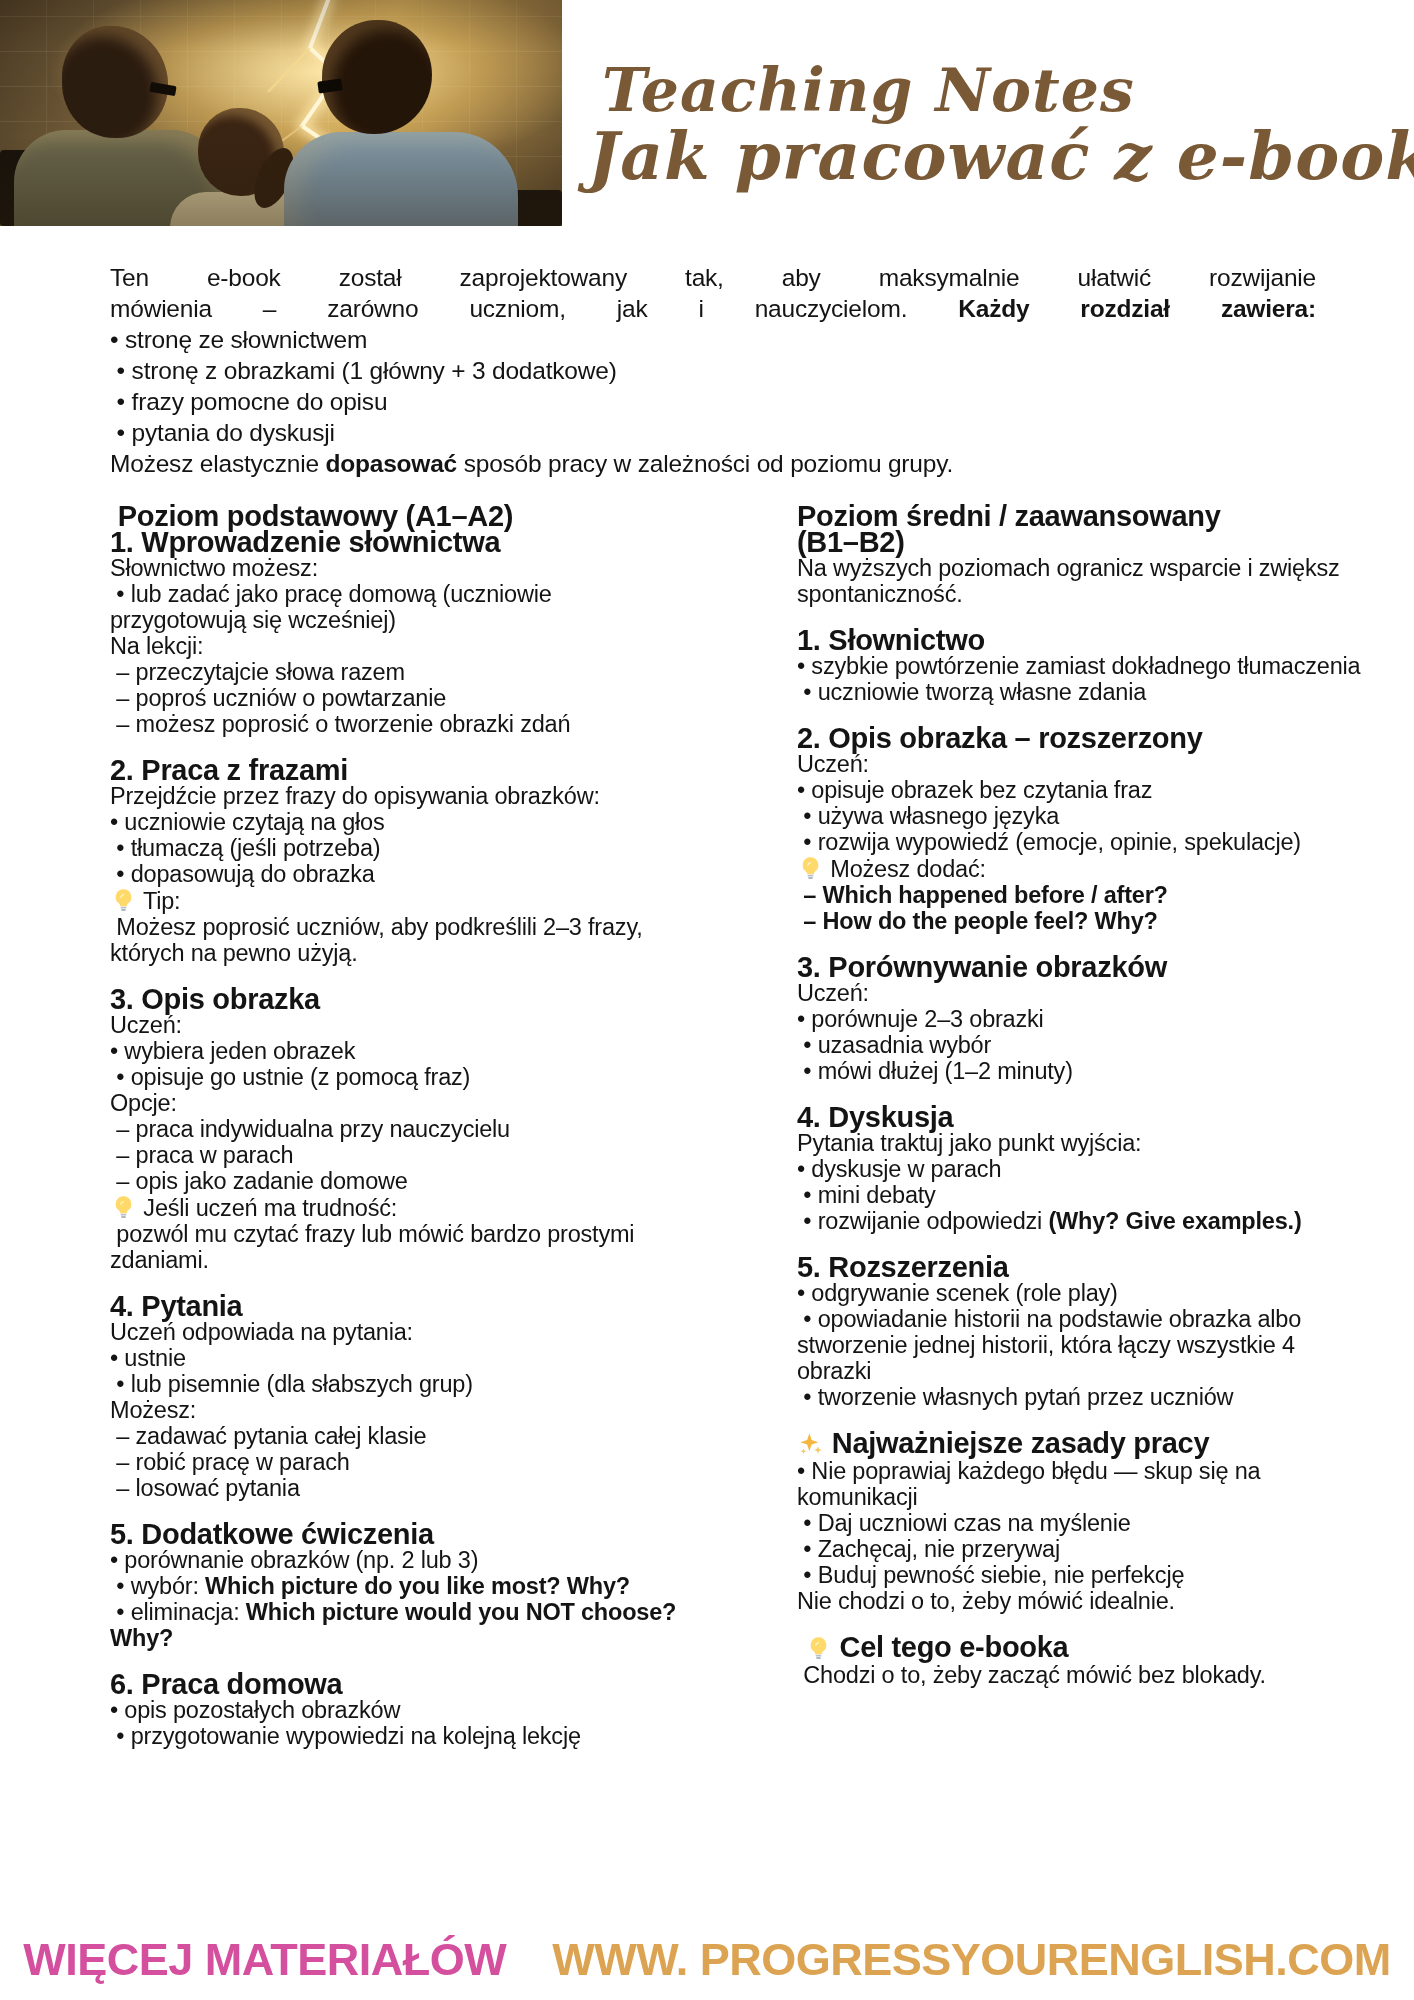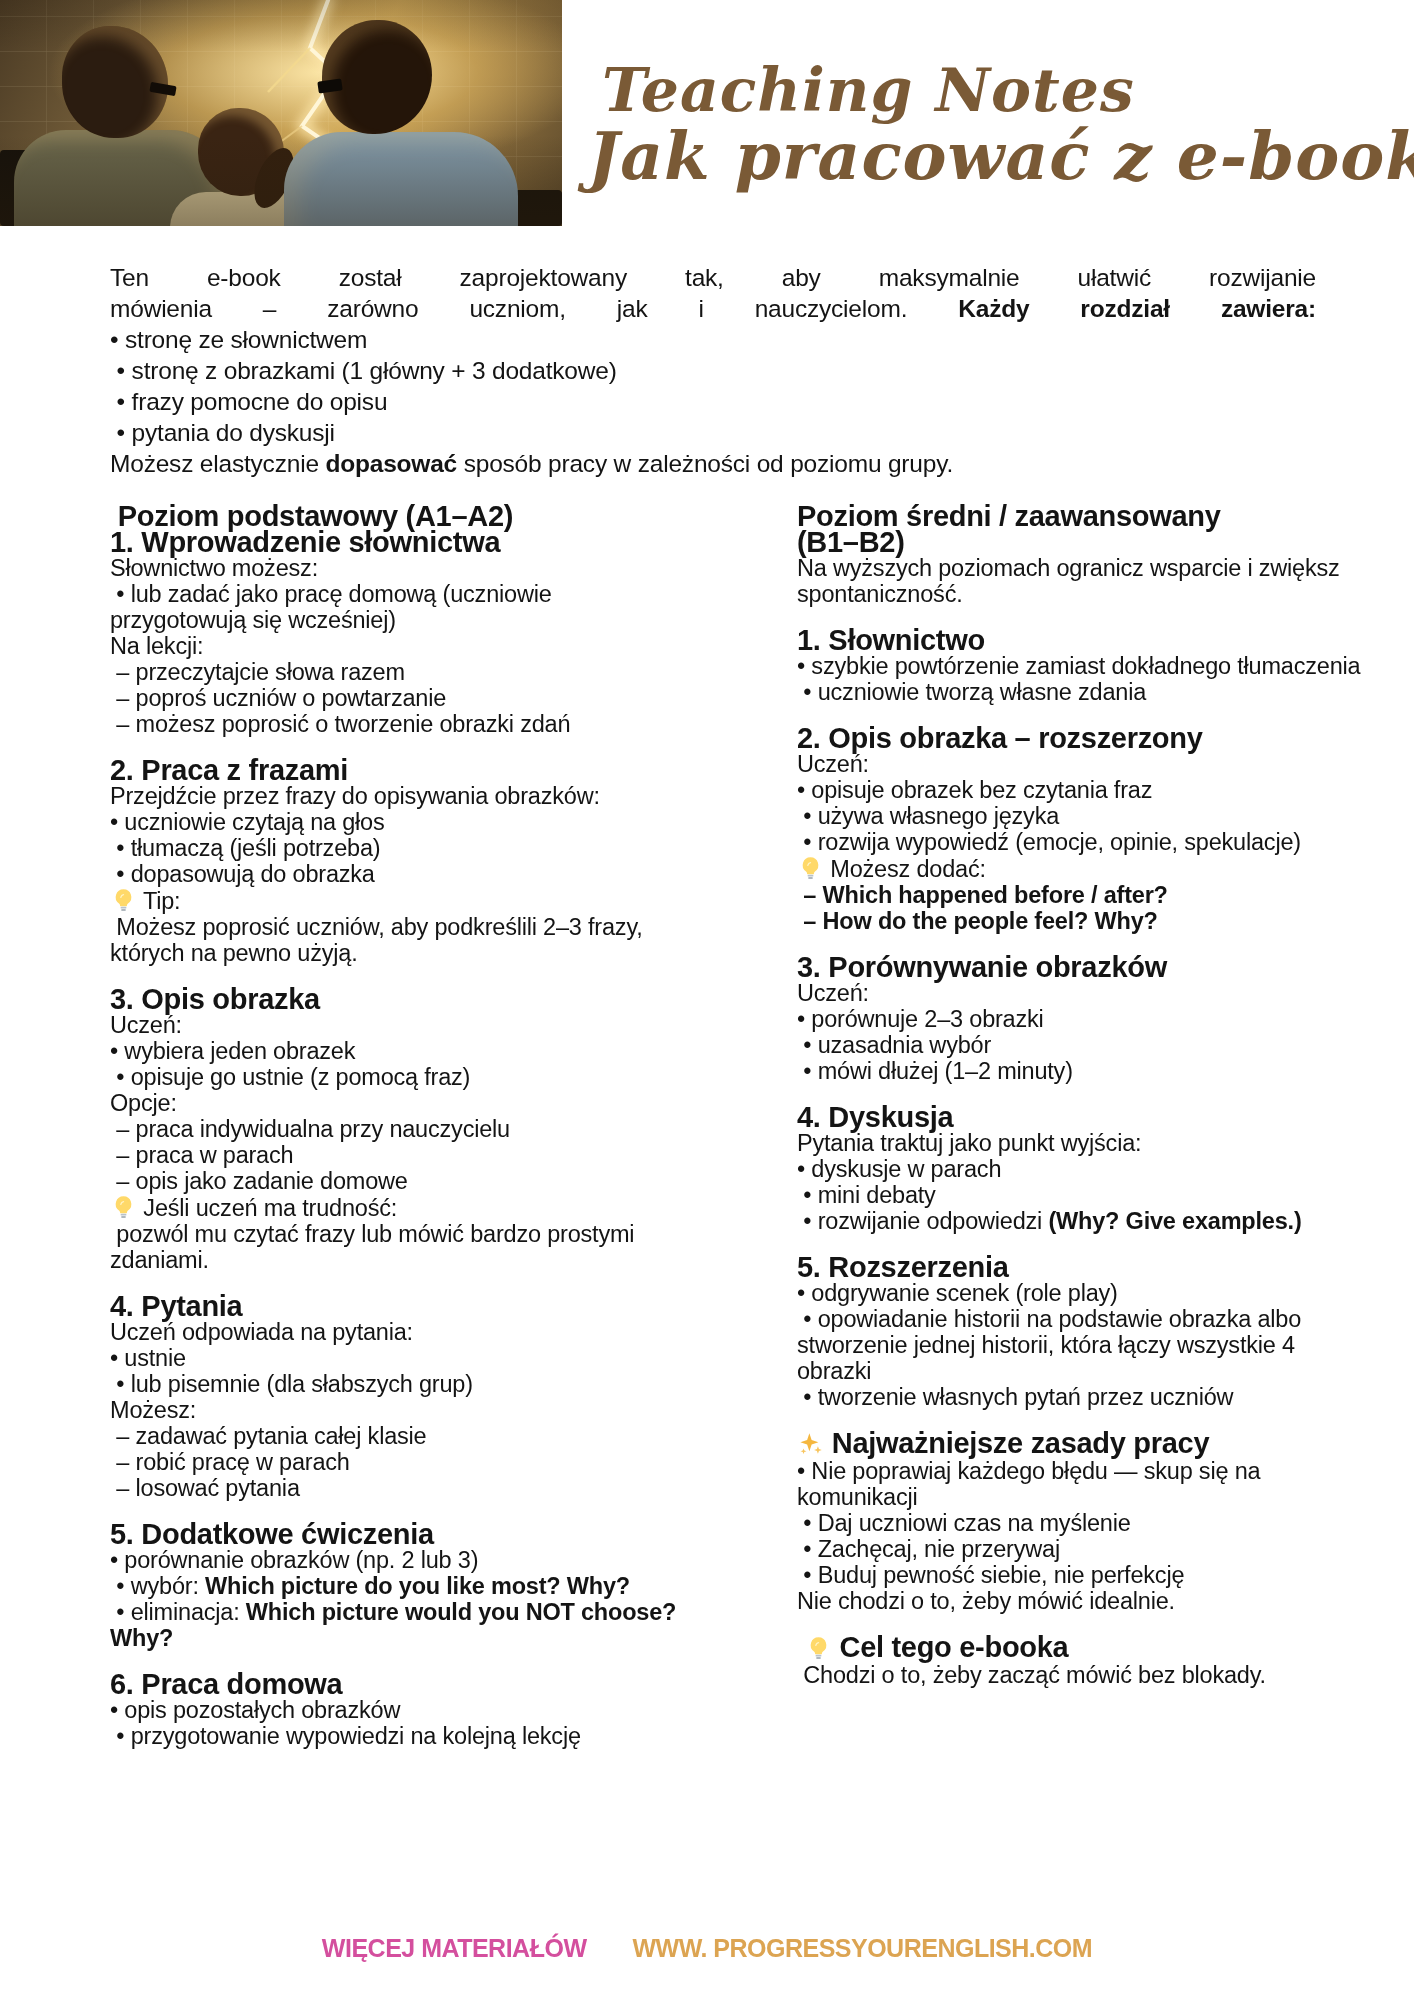--- a/index.html
+++ b/index.html
@@ -52,21 +52,21 @@
   .mt{margin-top:20px;}
   .justify{white-space:normal;text-align:justify;text-align-last:justify;}
   .intro{position:absolute;left:110px;top:262px;width:1206px;}
   .cols{position:absolute;left:110px;top:503px;width:1262px;display:flex;gap:112px;}
   .col{width:575px;flex:0 0 575px;}
   .icon{display:inline-block;width:27px;height:27px;vertical-align:-5px;}
   .icon svg{width:100%;height:100%;display:block;}
 
   
   .footer{position:absolute;left:0;top:1934px;width:100%;display:flex;justify-content:center;
-          align-items:baseline;gap:46px;font-weight:700;font-size:25px;letter-spacing:-0.5px;white-space:nowrap;}
+          align-items:baseline;gap:46px;font-weight:700;font-size:45px;letter-spacing:-0.5px;white-space:nowrap;}
   .footer .pink{color:var(--footer_pink,#d44f9e);}
   .footer .gold{color:var(--footer_gold,#dca452);}
 </style>
 </head>
 <body>
 
 <div class="page">
 
   <div class="hero">
     <div class="grid"></div>

